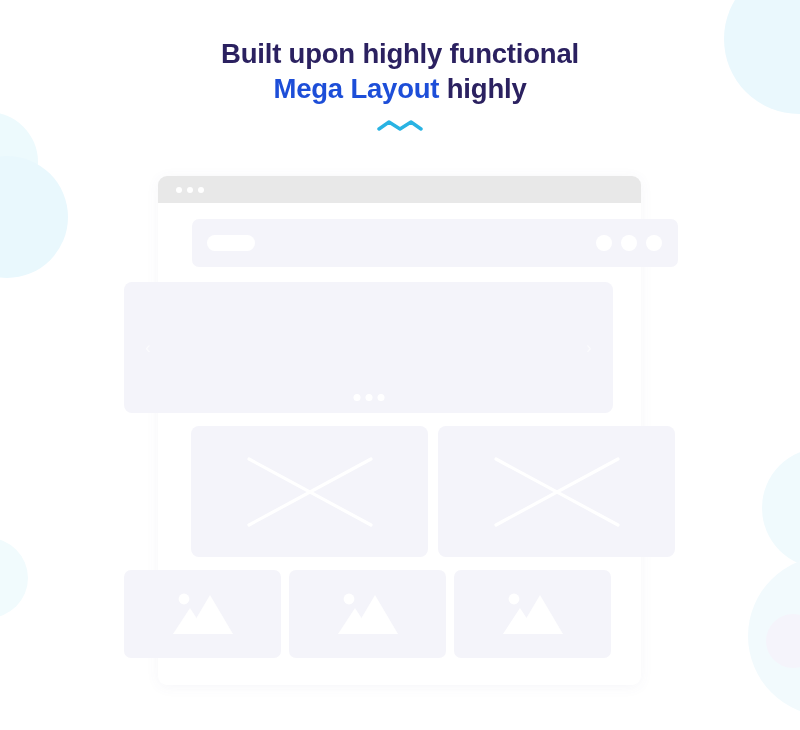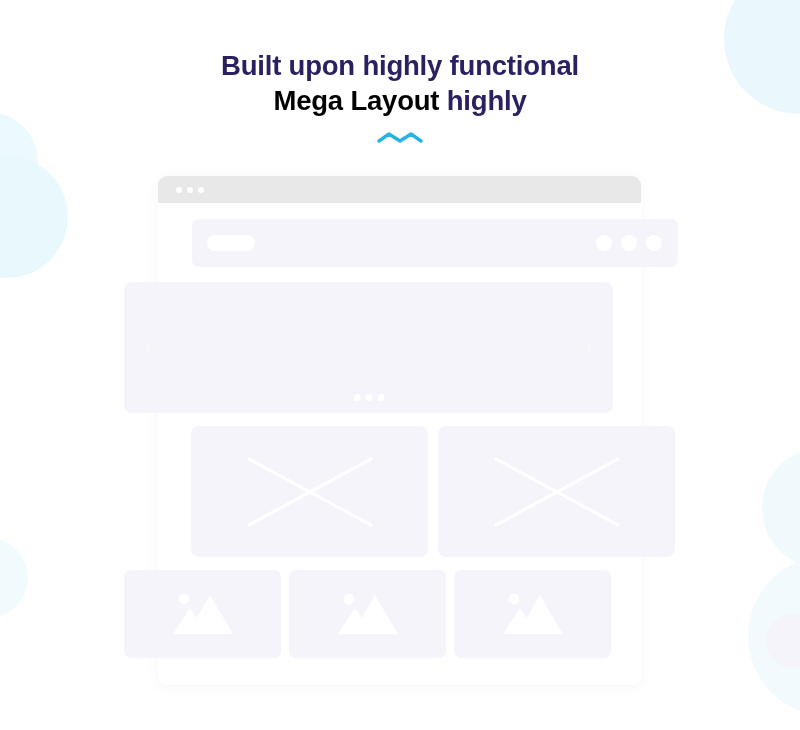--- a/index.html
+++ b/index.html
@@ -34,33 +34,33 @@
   .blob-l2        { left: -54px;  top: 156px;  width: 122px; height: 122px; background:#e9f8fd; }
   .blob-l3        { left: -52px;  top: 538px;  width: 80px;  height: 80px;  background:#f1fbfd; }
   .blob-r1        { left: 762px;  top: 448px;  width: 120px; height: 120px; background:#f0fafd; }
   .blob-r2        { left: 748px;  top: 556px;  width: 160px; height: 160px; background:#f2fafd; }
   .blob-lavender  { left: 766px;  top: 614px;  width: 54px;  height: 54px;  background:#f5f4fb; }
 
   
   #headline-block {
     position: absolute;
     left: 0;
-    top: 48px;
+    top: 36px;
     width: 800px;
     text-align: center;
   }
   #headline {
     margin: 0;
     font-size: 27.5px;
     line-height: 35px;
     font-weight: bold;
     letter-spacing: -0.2px;
     color: #2b2160;
   }
-  #headline .accent { color: #000000; }
+  #headline .accent { color: #1d4ed8; }
 
   #zigzag-divider {
     margin: 14px auto 0;
     width: 46px;
     height: 14px;
     display: block;
   }
 
   
   #browser-card {

